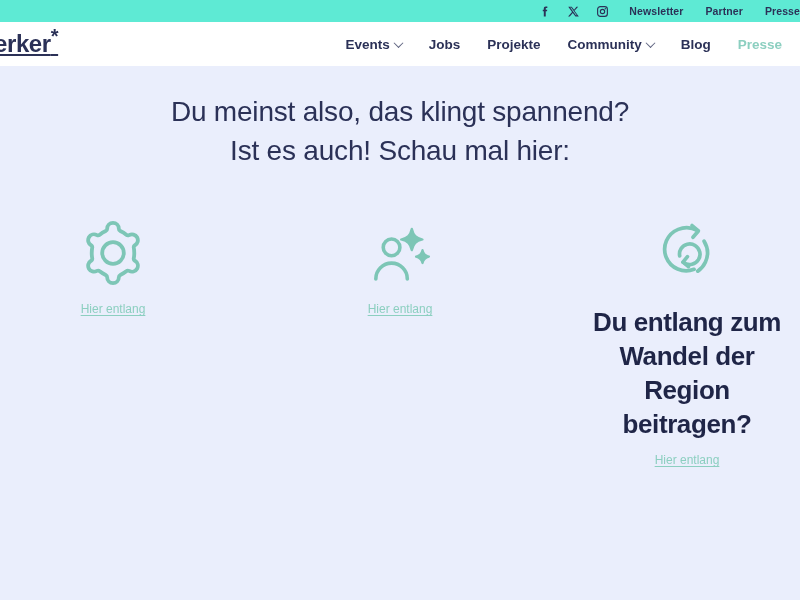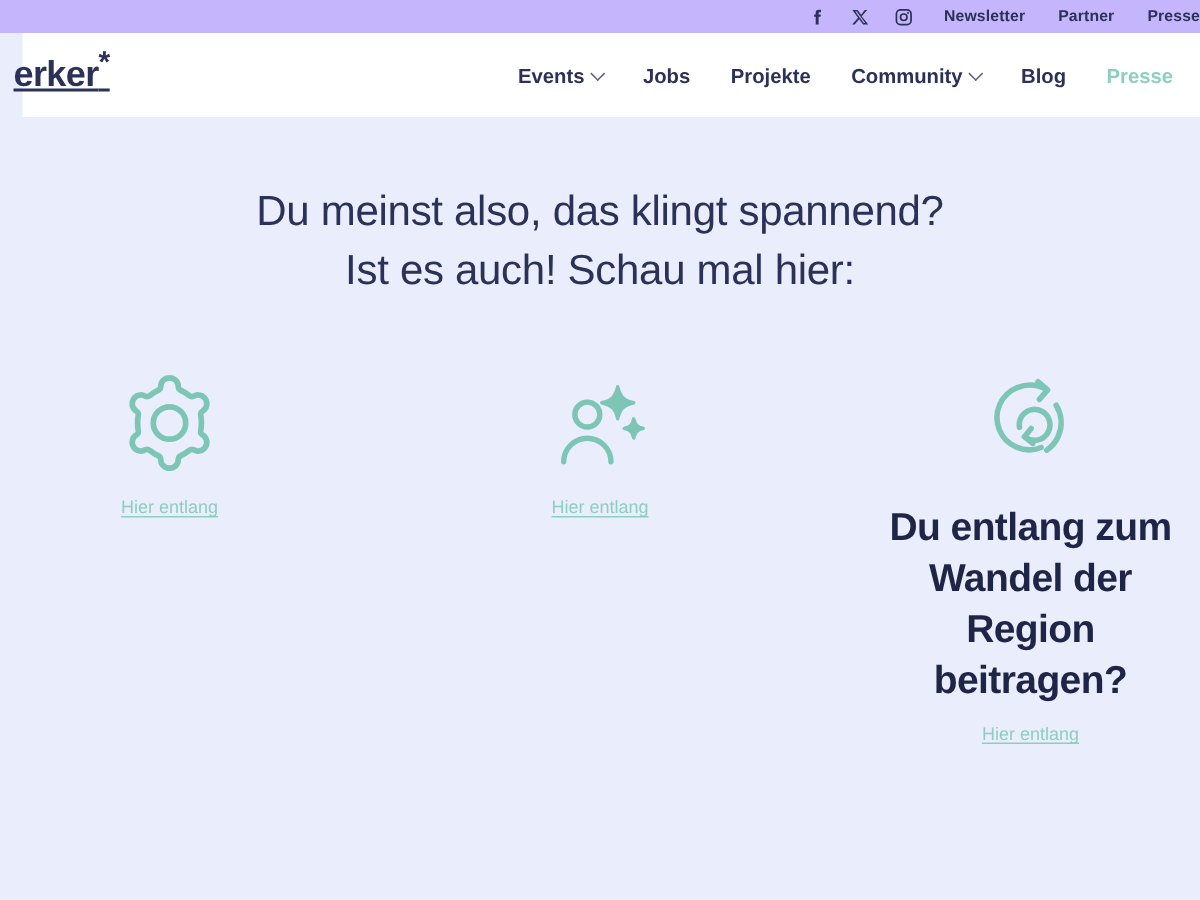--- a/index.html
+++ b/index.html
@@ -14,21 +14,21 @@
   body {
     font-family: "Liberation Sans", sans-serif;
     background: #eaeefc;
     color: #2b3157;
     -webkit-font-smoothing: antialiased;
   }
 
   
   .utility-bar {
     height: 22px;
-    background: #c4b5fd;
+    background: #5eead4;
     display: flex;
     align-items: center;
     justify-content: flex-end;
     gap: 0;
     padding-right: 0;
   }
 
   .social-list {
     display: flex;
     align-items: center;
@@ -56,27 +56,26 @@
     font-size: 10.5px;
     font-weight: bold;
     color: #2b3157;
     text-decoration: none;
     letter-spacing: 0.1px;
     white-space: nowrap;
   }
 
   
   .site-header {
-    height: 56px;
+    height: 44px;
     background: #ffffff;
     display: flex;
     align-items: center;
     justify-content: space-between;
     padding: 0 18px 0 0;
-    margin-left: 15px;
   }
 
   .brand {
     font-size: 24px;
     font-weight: bold;
     color: #2b3157;
     letter-spacing: -0.4px;
     margin-left: -6px;
     white-space: nowrap;
     line-height: 1;
@@ -112,21 +111,21 @@
     height: 7px;
     border-right: 1.4px solid #2b3157;
     border-bottom: 1.4px solid #2b3157;
     transform: rotate(45deg) translate(-1px, -1px);
     opacity: 0.75;
   }
 
   
   .hero {
     background: #eaeefc;
-    padding-top: 44px;
+    padding-top: 27px;
     text-align: center;
   }
 
   .hero-title {
     font-size: 28px;
     font-weight: normal;
     line-height: 1.38;
     color: #2b3157;
     letter-spacing: -0.2px;
   }

